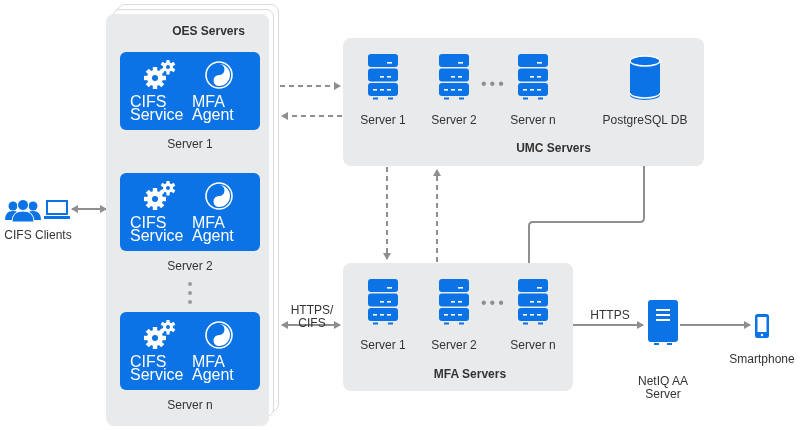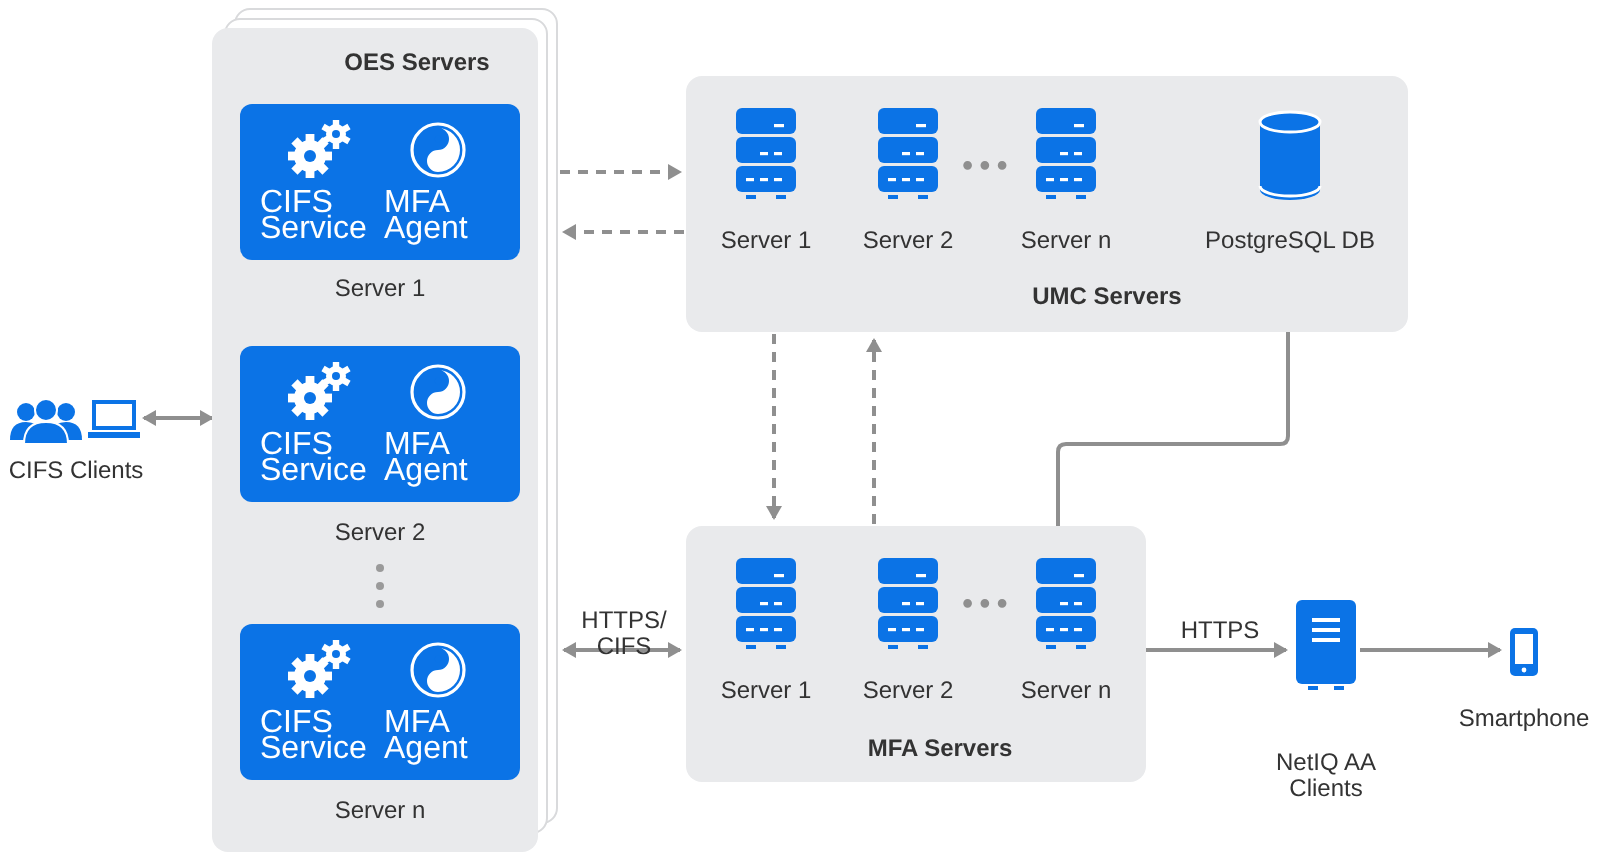--- a/index.html
+++ b/index.html
@@ -293,21 +293,21 @@
 <svg class="abs" style="left:647px;top:300px" width="32" height="46" viewBox="0 0 32 46">
   <rect x="1" y="0" width="30" height="42" rx="3" fill="#0b73e6"></rect>
   <rect x="9" y="9" width="14" height="2" fill="#fff"></rect>
   <rect x="9" y="14" width="14" height="2" fill="#fff"></rect>
   <rect x="9" y="19" width="14" height="2" fill="#fff"></rect>
   <rect x="7" y="43" width="5" height="2" fill="#0b73e6"></rect>
   <rect x="20" y="43" width="5" height="2" fill="#0b73e6"></rect>
 </svg>
 <div class="lbl" style="left:620px;top:351px;width:86px;line-height:13px;margin-top:24px;">
   <span>NetIQ AA</span><br>
-  <span>Clients</span>
+  <span>Server</span>
 </div>
 
 <svg class="abs" style="left:754px;top:313px" width="16" height="26" viewBox="0 0 16 26">
   <rect x="1" y="1" width="14" height="24" rx="2.5" fill="#0b73e6"></rect>
   <rect x="3.5" y="4" width="9" height="15" fill="#fff"></rect>
   <circle cx="8" cy="22" r="1.2" fill="#fff"></circle>
 </svg>
 <div class="lbl" style="left:722px;top:352px;width:80px;">Smartphone</div>
 
 </body></html>

